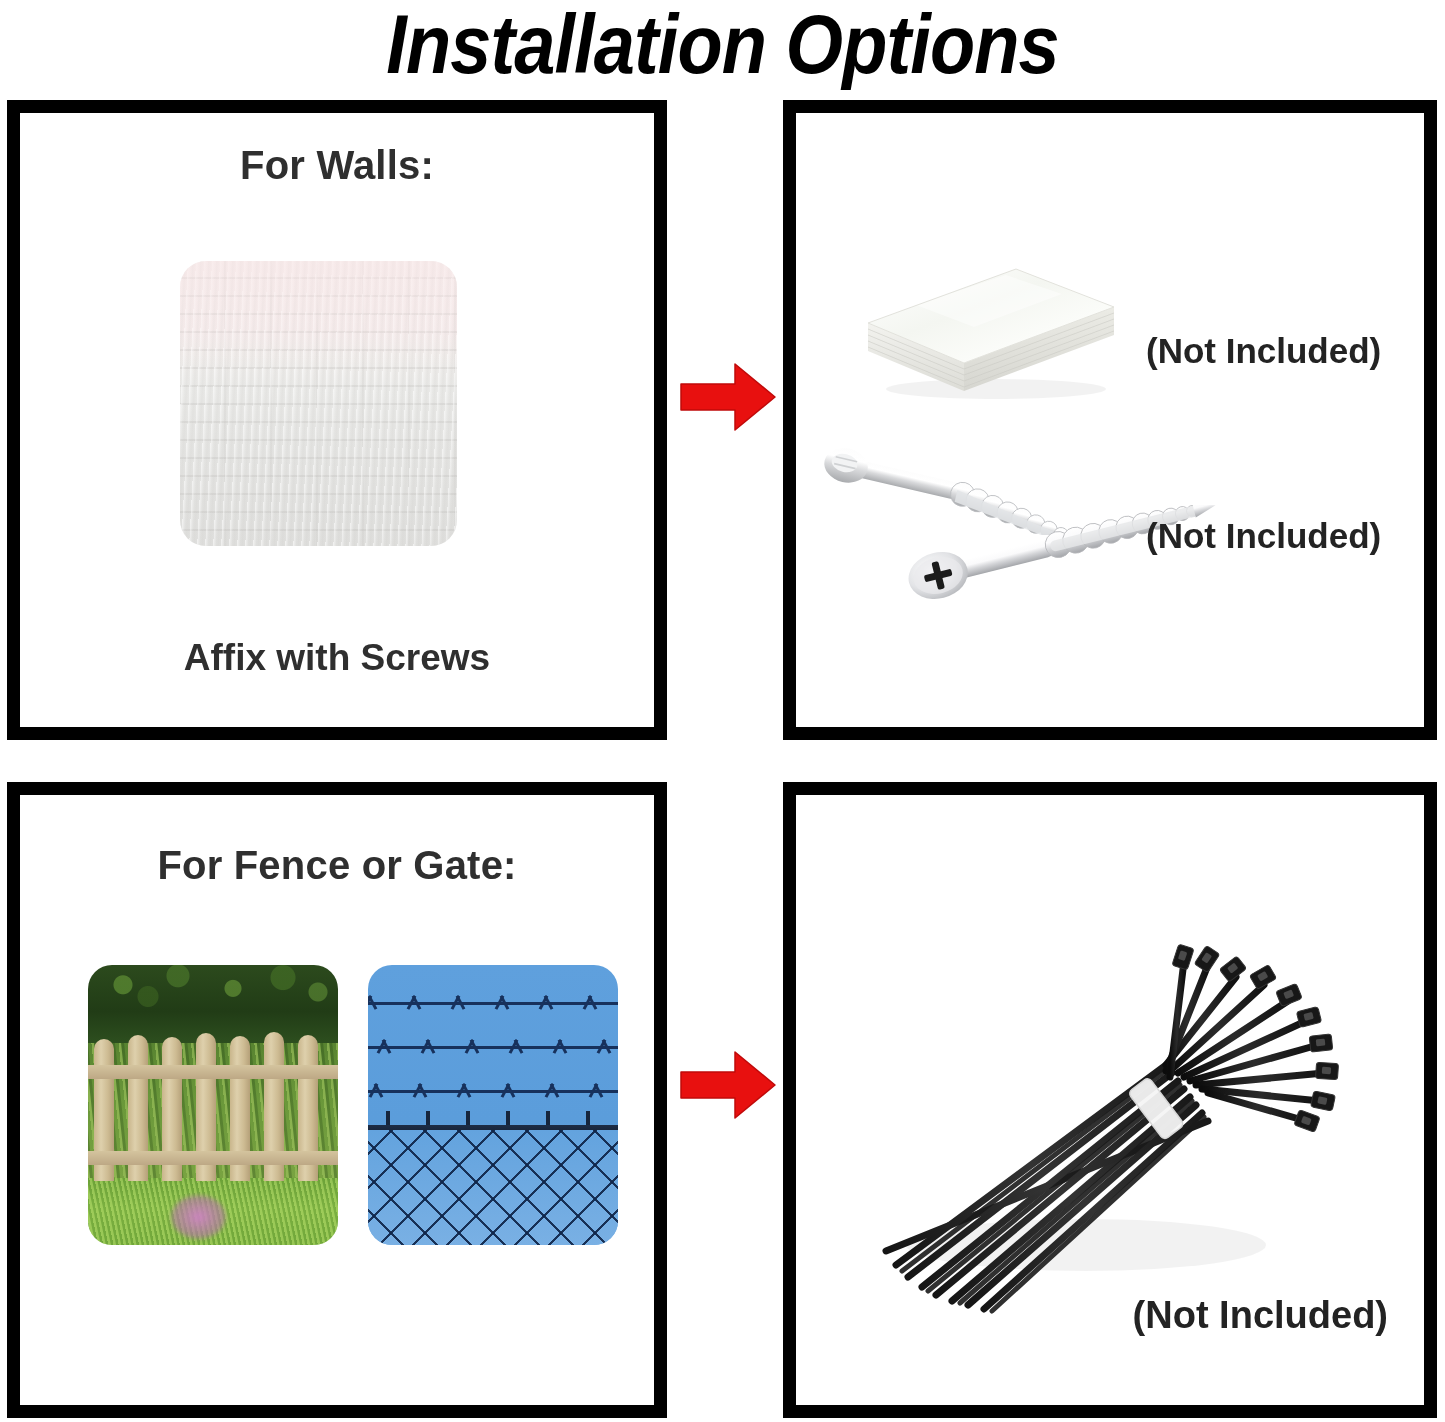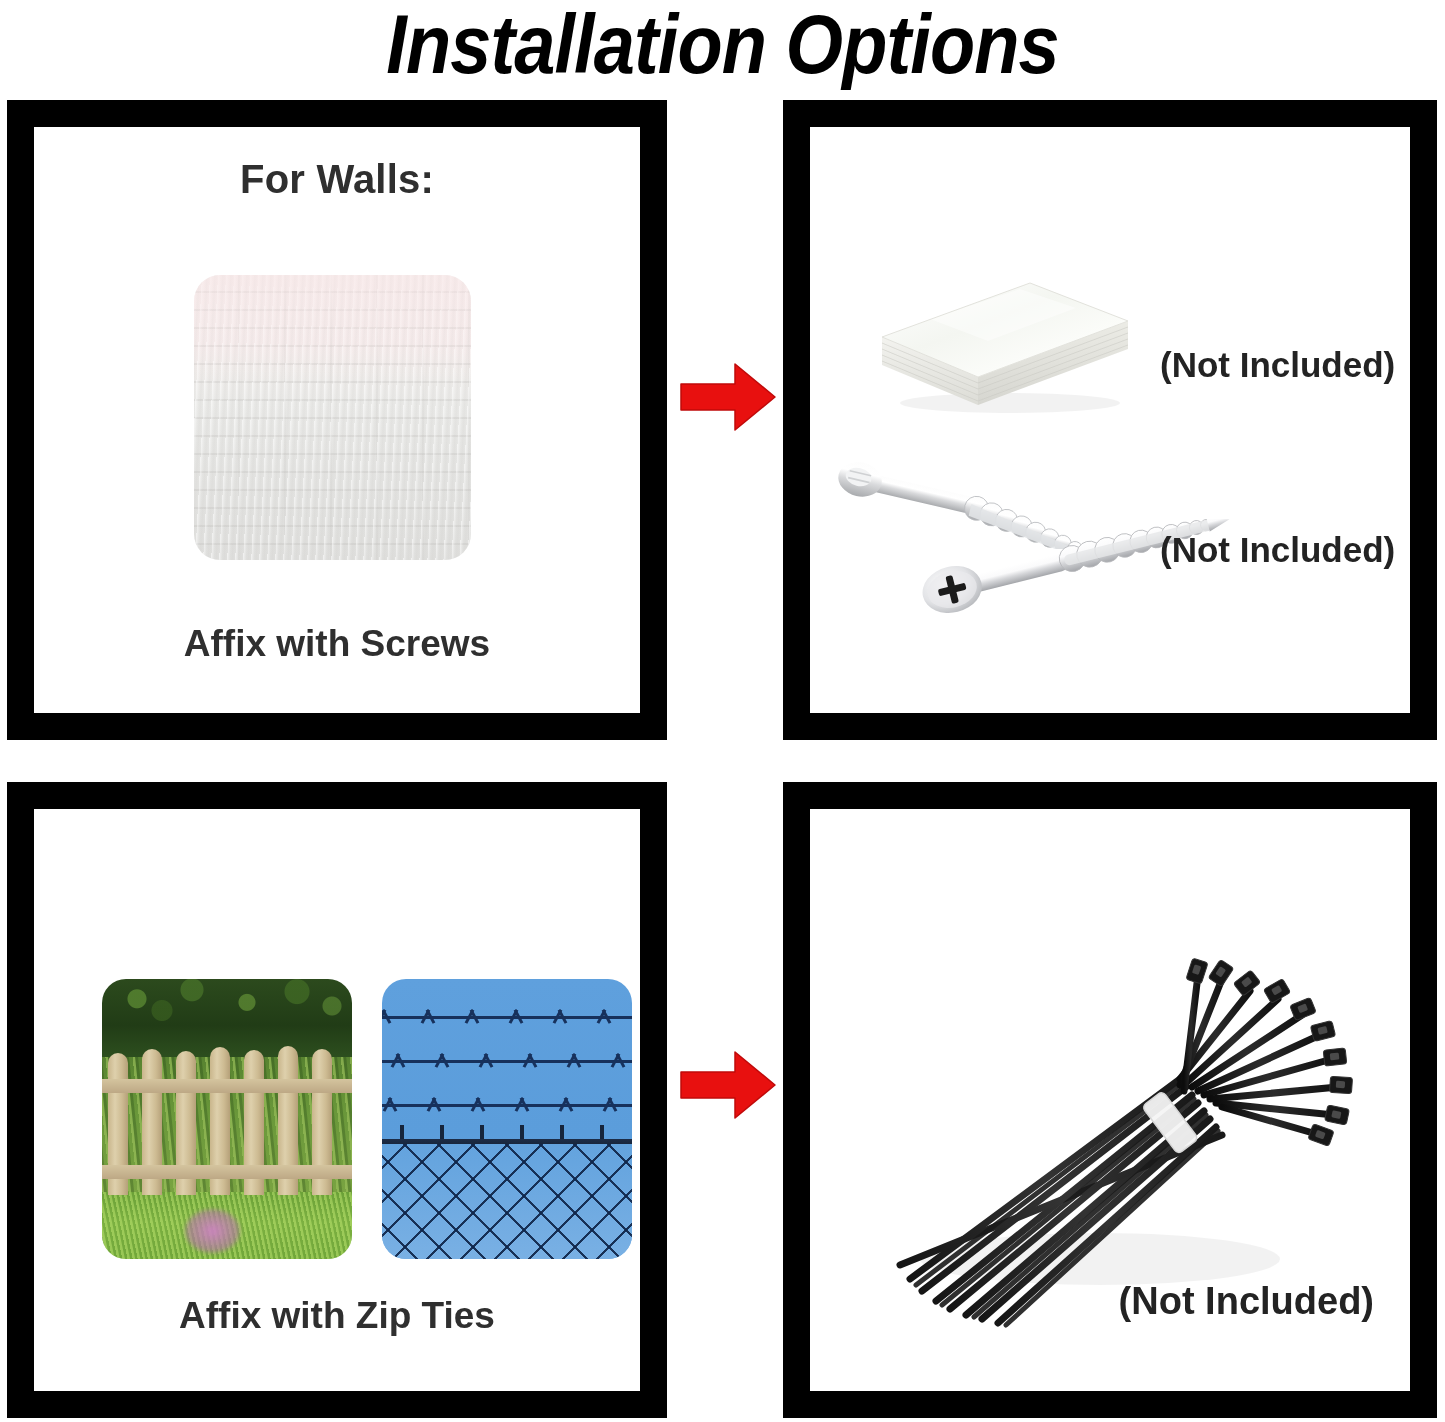--- a/index.html
+++ b/index.html
@@ -18,21 +18,21 @@
     letter-spacing:-1px;
     color:#000; line-height:96px;
     transform:scaleX(.88); transform-origin:center top;
     white-space:nowrap;
   }
 
   
   .panel{
     position:absolute;
     background:#000;
-    padding:27px;
+    padding:13px;
   }
   .panel-inner{
     width:100%; height:100%;
     background:#fff;
     position:relative;
     overflow:hidden;
   }
   #panel-walls      { left:7px;   top:100px;  width:660px; height:640px; }
   #panel-wall-hw    { left:783px; top:100px;  width:654px; height:640px; }
   #panel-fence      { left:7px;   top:782px;  width:660px; height:636px; }
@@ -357,20 +357,21 @@
     </div>
 
     <div class="not-included" id="screw-not-included">(Not Included)</div>
 
   </div>
 </div>
 
 <div class="panel" id="panel-fence">
   <div class="panel-inner">
 
+    <div class="panel-heading" id="fence-heading">For Fence or Gate:</div>
 
     <div class="fence-photo" id="photo-picket">
       <div class="pf-hedge"></div>
       <div class="pf-hedge-tex"></div>
       <div class="pf-foliage"></div>
       <div class="pf-blades"></div>
       <div class="pf-lawn"></div>
       <div class="pf-lawn-tex"></div>
       <div class="pf-purple"></div>
       <div class="pf-pickets">
@@ -443,21 +444,20 @@
         <div class="cl-post" style="left:98px;"></div>
         <div class="cl-post" style="left:138px;"></div>
         <div class="cl-post" style="left:178px;"></div>
         <div class="cl-post" style="left:218px;"></div>
       </div>
 
       <div class="cl-rail" style="top:160px;"></div>
       <div class="cl-mesh"></div>
     </div>
 
-    <div class="panel-caption" id="fence-caption">Affix with Zip Ties</div>
 
   </div>
 </div>
 
 <div class="arrow-red" id="arrow-fence">
   <svg viewBox="0 0 98 74" width="98" height="74" aria-hidden="true">
     <polygon points="2,24 56,24 56,4 96,37 56,70 56,50 2,50" fill="#E8100F" stroke="#C00A0A" stroke-width="1.5" stroke-linejoin="round"></polygon>
   </svg>
 </div>
 

